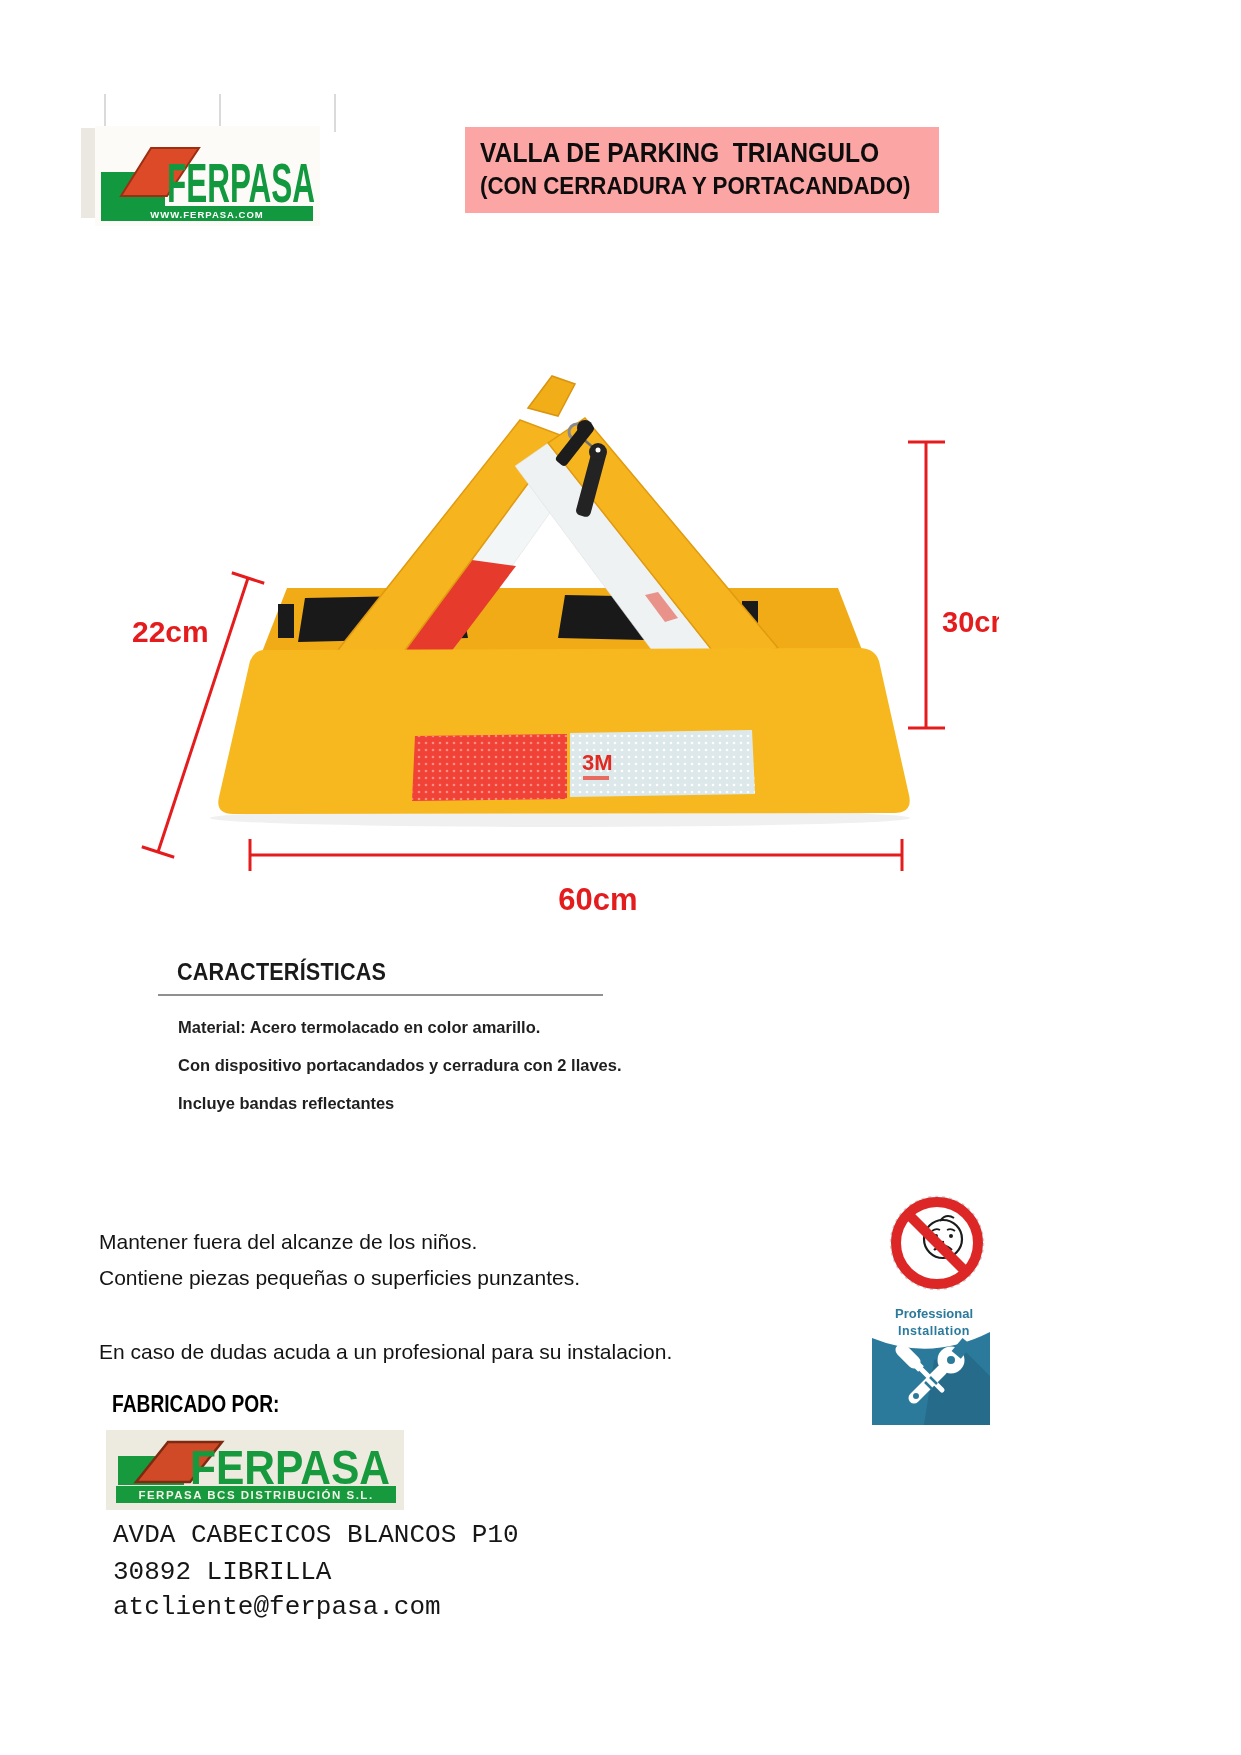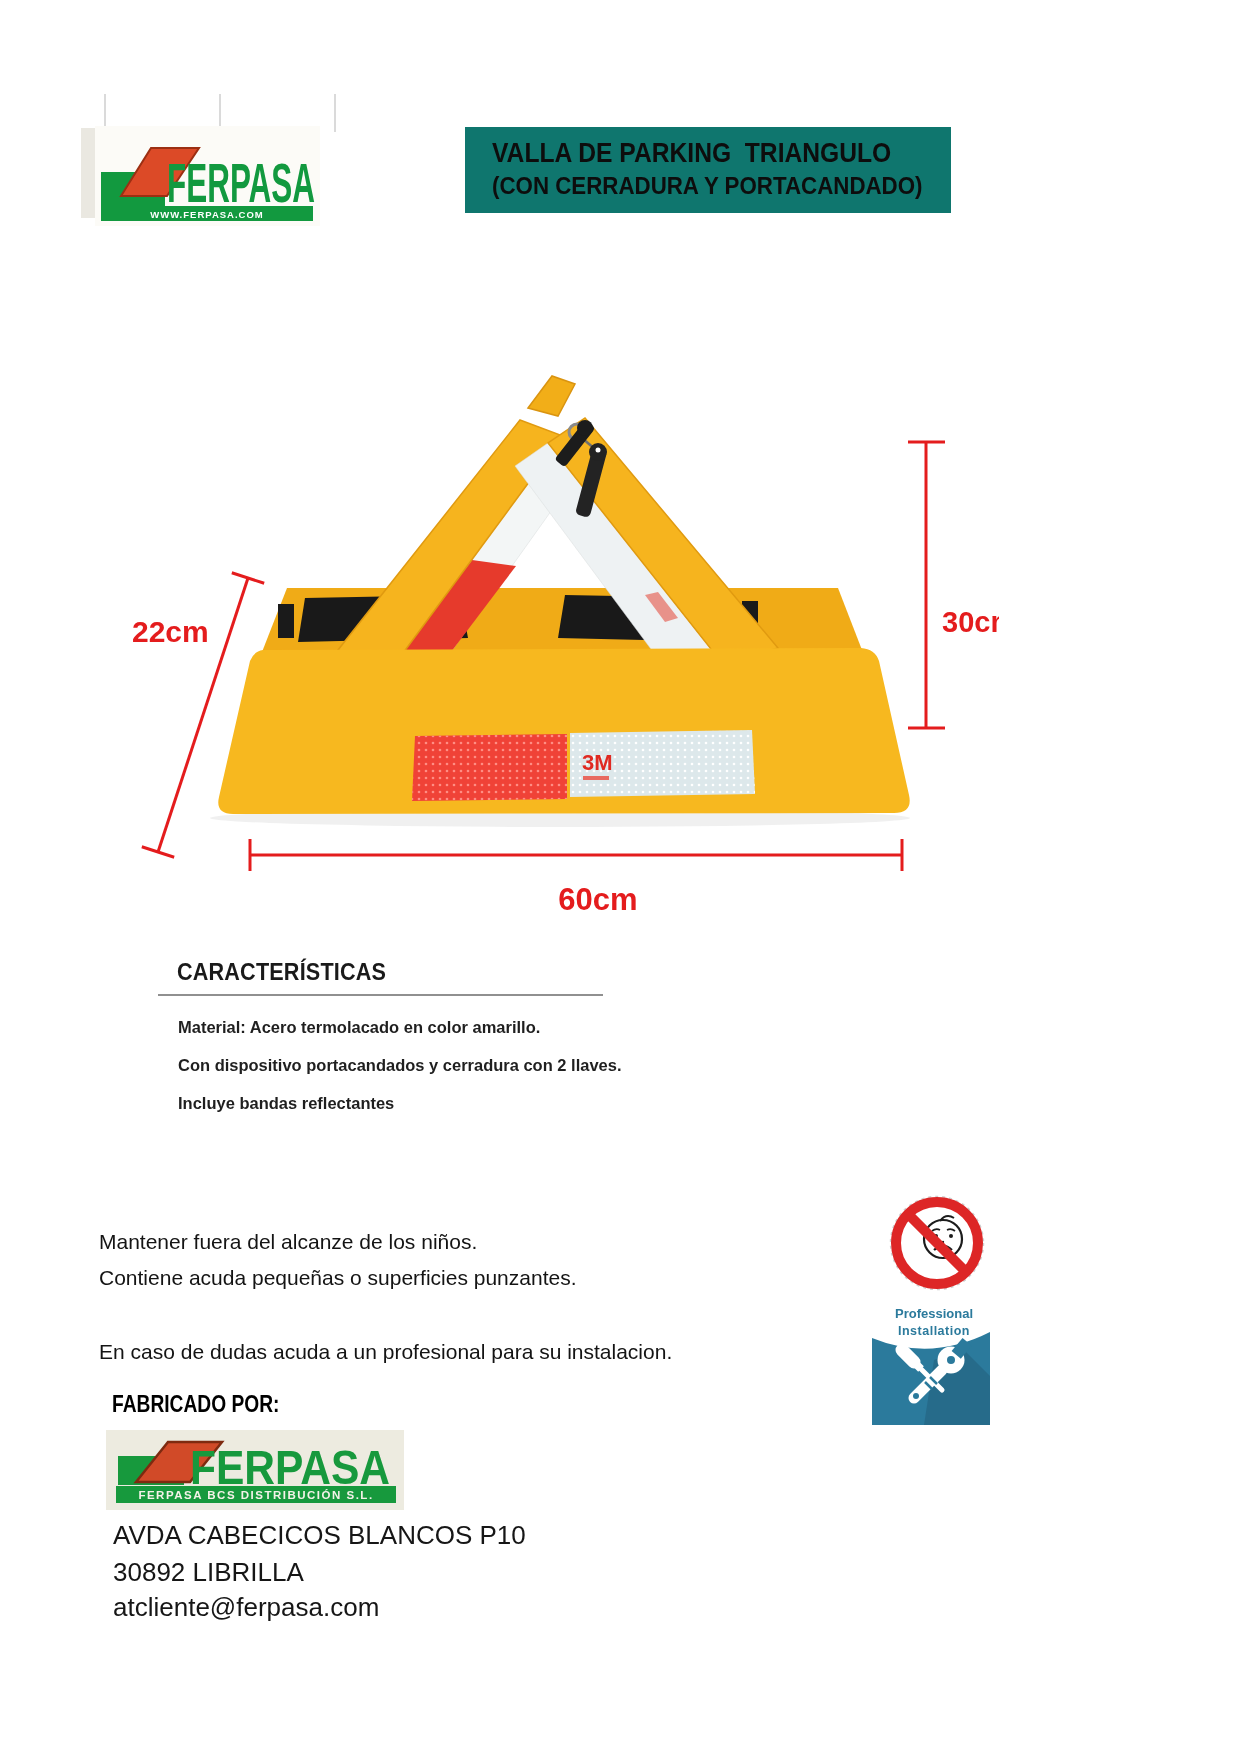--- a/index.html
+++ b/index.html
@@ -3,21 +3,21 @@
 <meta charset="utf-8">
 <style>
   html,body { margin:0; padding:0; background:#fff; }
   .page {
     position:relative; width:999px; height:1755px; background:#ffffff;
     font-family:"Liberation Sans", sans-serif; color:#111; overflow:hidden;
   }
   .abs { position:absolute; }
   .pre { white-space:pre; }
   .artifact { background:#dadada; }
-  .title-block { background:#0f766e;padding-left:12px; }
+  .title-block { background:#fca5a5; }
   .title-line1 {
     font-size:28px; font-weight:bold; color:#0d0d0d;
     transform:scaleX(0.88); transform-origin:left top; display:inline-block;
   }
   .title-line2 {
     font-size:23px; font-weight:bold; color:#0d0d0d;
     transform:scaleX(0.97); transform-origin:left top; display:inline-block;
   }
   .caract-heading {
     font-size:24px; font-weight:bold; color:#1a1a1a; letter-spacing:0.2px;
@@ -30,21 +30,21 @@
   .rule { background:#8f8f8f; height:2px; }
   .adv-heading {
     font-size:28px; font-weight:bold; color:#000;
     transform:scaleX(0.84); transform-origin:left top; display:inline-block;
   }
   .adv-line { font-size:21px; color:#141414; }
   .fab-heading {
     font-size:24px; font-weight:bold; color:#000;
     transform:scaleX(0.8); transform-origin:left top; display:inline-block;
   }
-  .addr-line { font-size:26px; color:#161616; }
+  .addr-line { font-size:26px; color:#161616;font-family:Liberation Mono, monospace; }
   svg text { font-family:"Liberation Sans", sans-serif; }
 </style>
 </head>
 <body>
 
 <div class="page">
 
   <div class="abs artifact" style="left:104px; top:94px; width:2px; height:38px;"></div>
   <div class="abs artifact" style="left:219px; top:94px; width:2px; height:38px;"></div>
   <div class="abs artifact" style="left:334px; top:94px; width:2px; height:38px;"></div>
@@ -154,21 +154,21 @@
     <span class="caract-item">Material: Acero termolacado en color amarillo.</span>
   </div>
   <div class="abs" style="left:178px; top:1056px;">
     <span class="caract-item">Con dispositivo portacandados y cerradura con 2 llaves.</span>
   </div>
   <div class="abs" style="left:178px; top:1094px;">
     <span class="caract-item">Incluye bandas reflectantes</span>
   </div>
 
   <div class="abs adv-line" style="left:99px; top:1230px;">Mantener fuera del alcanze de los niños.</div>
-  <div class="abs adv-line" style="left:99px; top:1266px;">Contiene acuda pequeñas o superficies punzantes.</div>
+  <div class="abs adv-line" style="left:99px; top:1266px;">Contiene piezas pequeñas o superficies punzantes.</div>
   <div class="abs adv-line" style="left:99px; top:1340px;">En caso de dudas acuda a un profesional para su instalacion.</div>
 
   <svg class="abs" style="left:888px; top:1194px;" width="98" height="98" viewBox="0 0 98 98">
     <circle cx="49" cy="49" r="46.5" fill="#ffffff" stroke="#cfcfcf" stroke-width="1.5" stroke-dasharray="3 4"></circle>
     <g fill="none" stroke="#1c1c1c">
       <circle cx="55" cy="45" r="19" stroke-width="2.2" fill="#ffffff"></circle>
       <path d="M 52 27 Q 58 19 66 24" stroke-width="2"></path>
       <path d="M 44 37 Q 48 34 52 36" stroke-width="1.8"></path>
       <path d="M 59 36 Q 63 34 67 37" stroke-width="1.8"></path>
       <circle cx="48" cy="42" r="2" fill="#1c1c1c" stroke="none"></circle>

